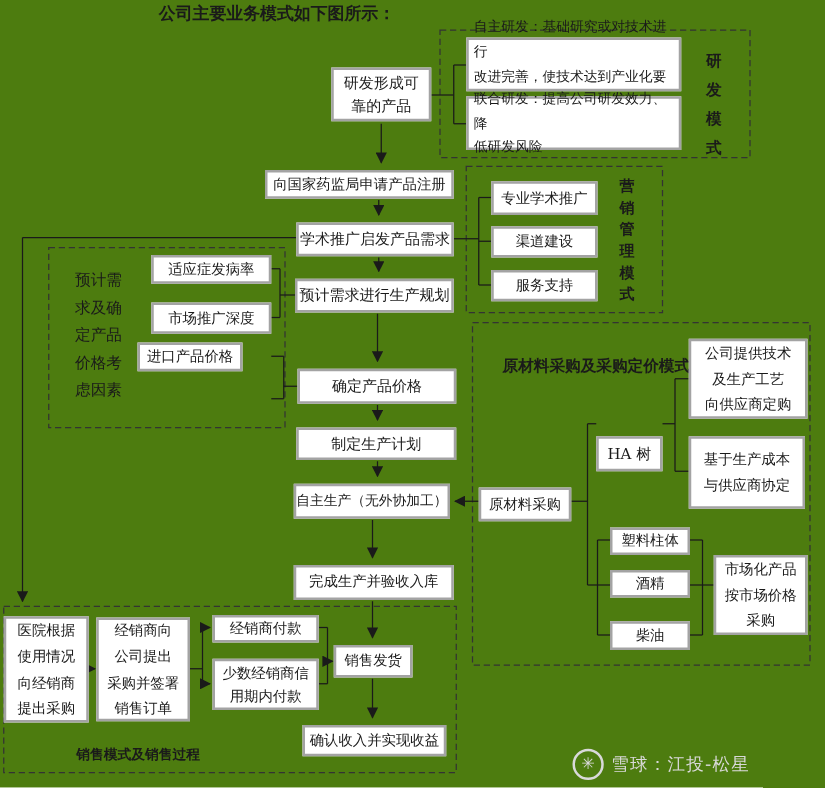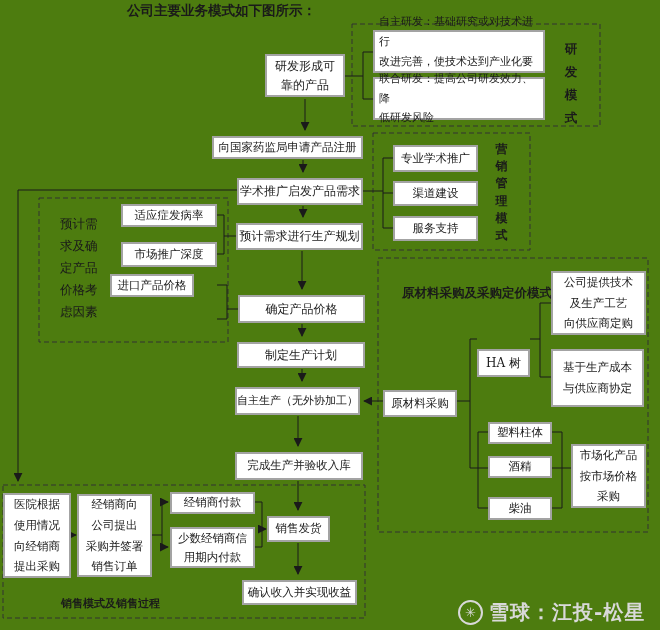--- a/index.html
+++ b/index.html
@@ -10,21 +10,21 @@
       display:flex;align-items:center;justify-content:center;text-align:center;
       white-space:pre-line;font-size:12px;line-height:1.55;}
   .left{justify-content:flex-start;text-align:left;}
   .lb{position:absolute;z-index:2;white-space:pre-line;background:transparent;}
   .bold{font-weight:bold;}
   .vert{text-align:center;}
   #watermark{position:absolute;z-index:3;left:458px;top:599px;display:flex;align-items:center;
              color:#d9d9d9;font-family:"DejaVu Sans","Liberation Sans",sans-serif;}
   #wm-logo{width:21px;height:21px;border:2px solid #d9d9d9;border-radius:50%;
            display:flex;align-items:center;justify-content:center;font-size:13px;margin-right:6px;}
-  #wm-text{font-size:20px;letter-spacing:1px;font-weight:bold;}
+  #wm-text{font-size:14px;letter-spacing:1px;font-weight:normal;}
 </style>
 </head>
 <body>
 
 <div id="canvas">
 
   <svg id="wires" width="660" height="630" viewBox="0 0 660 630">
     <defs>
       <marker id="arr" viewBox="0 0 10 10" refX="9" refY="5" markerWidth="9" markerHeight="9" orient="auto-start-reverse" markerUnits="userSpaceOnUse">
         <path d="M0,0 L10,5 L0,10 z" fill="#1a1a1a"></path>

